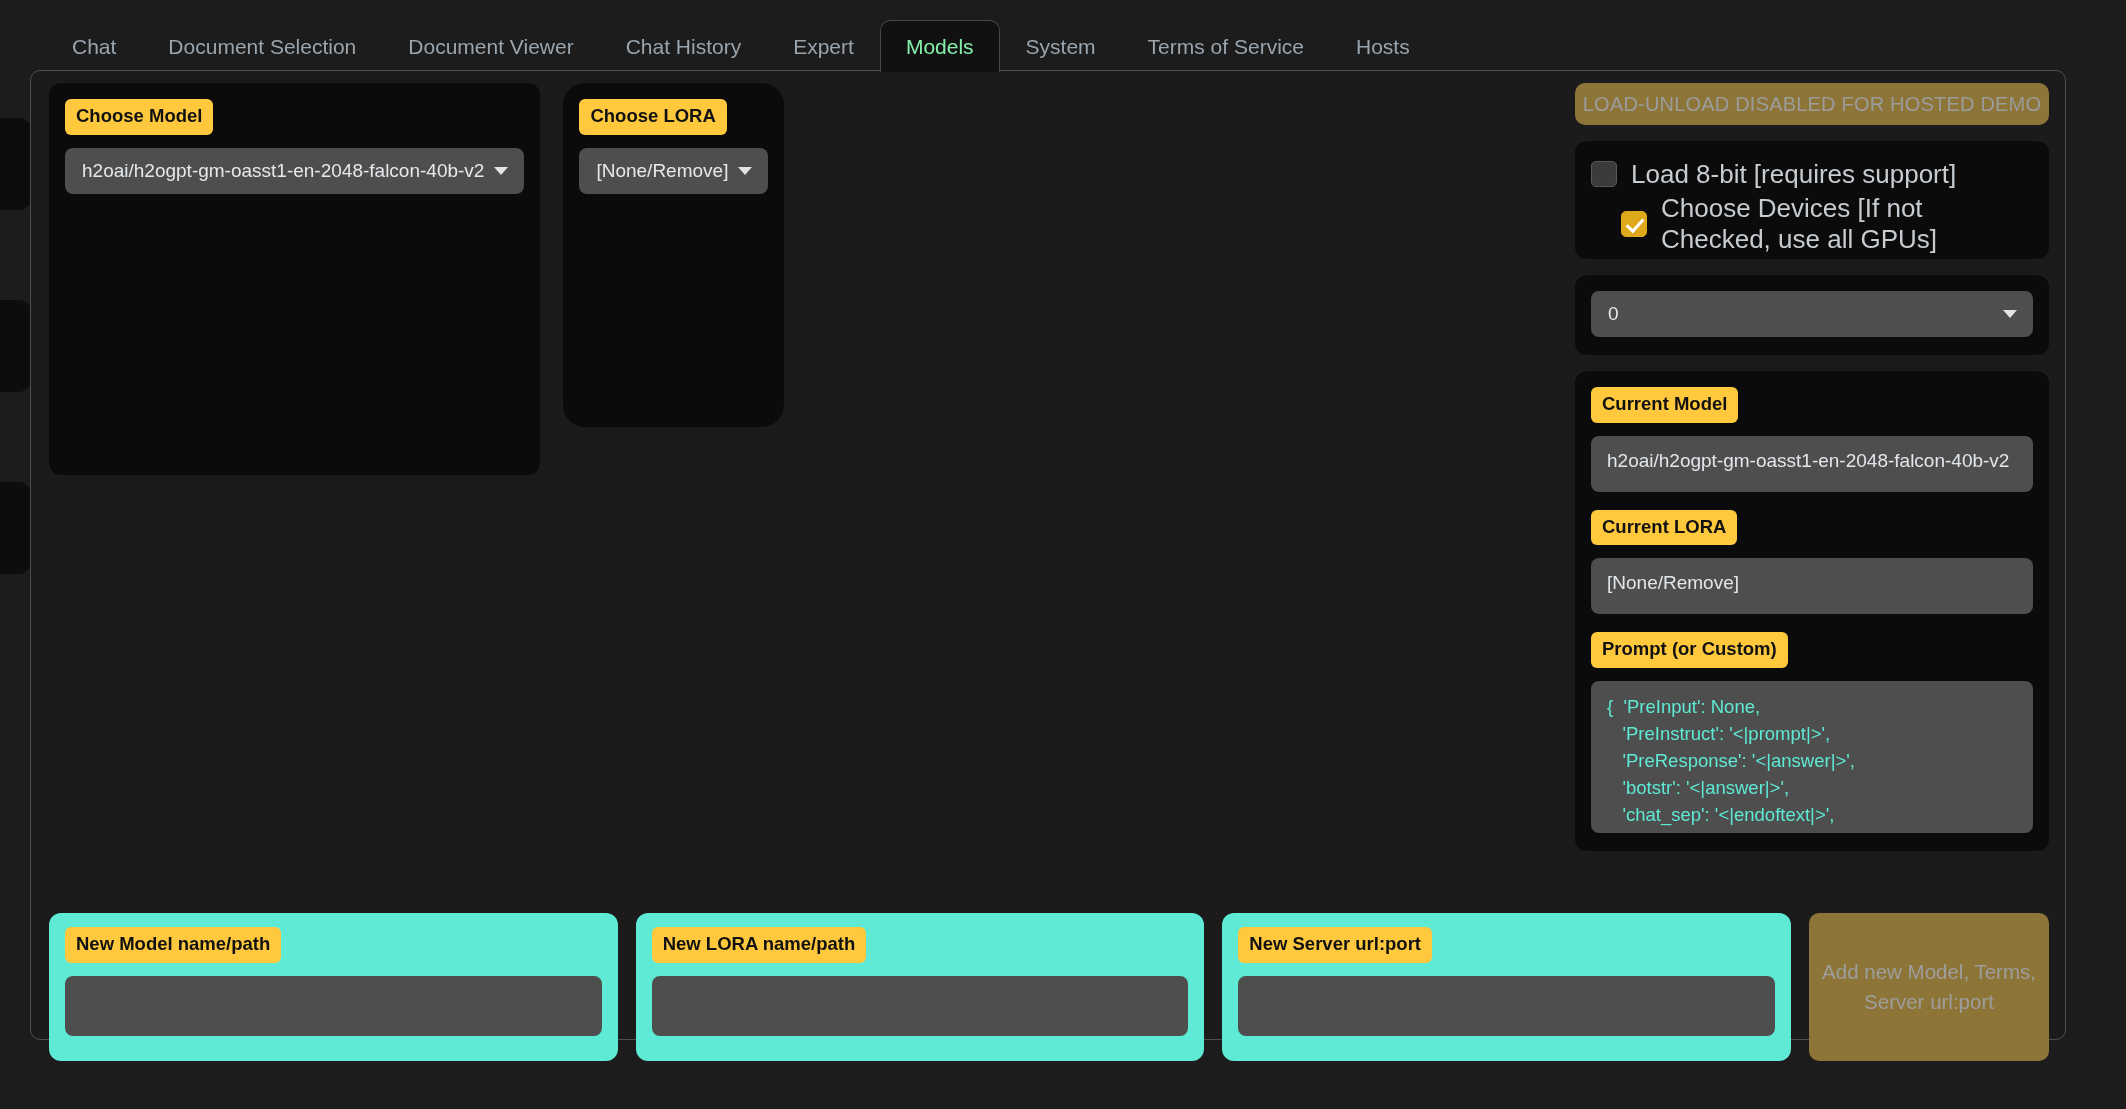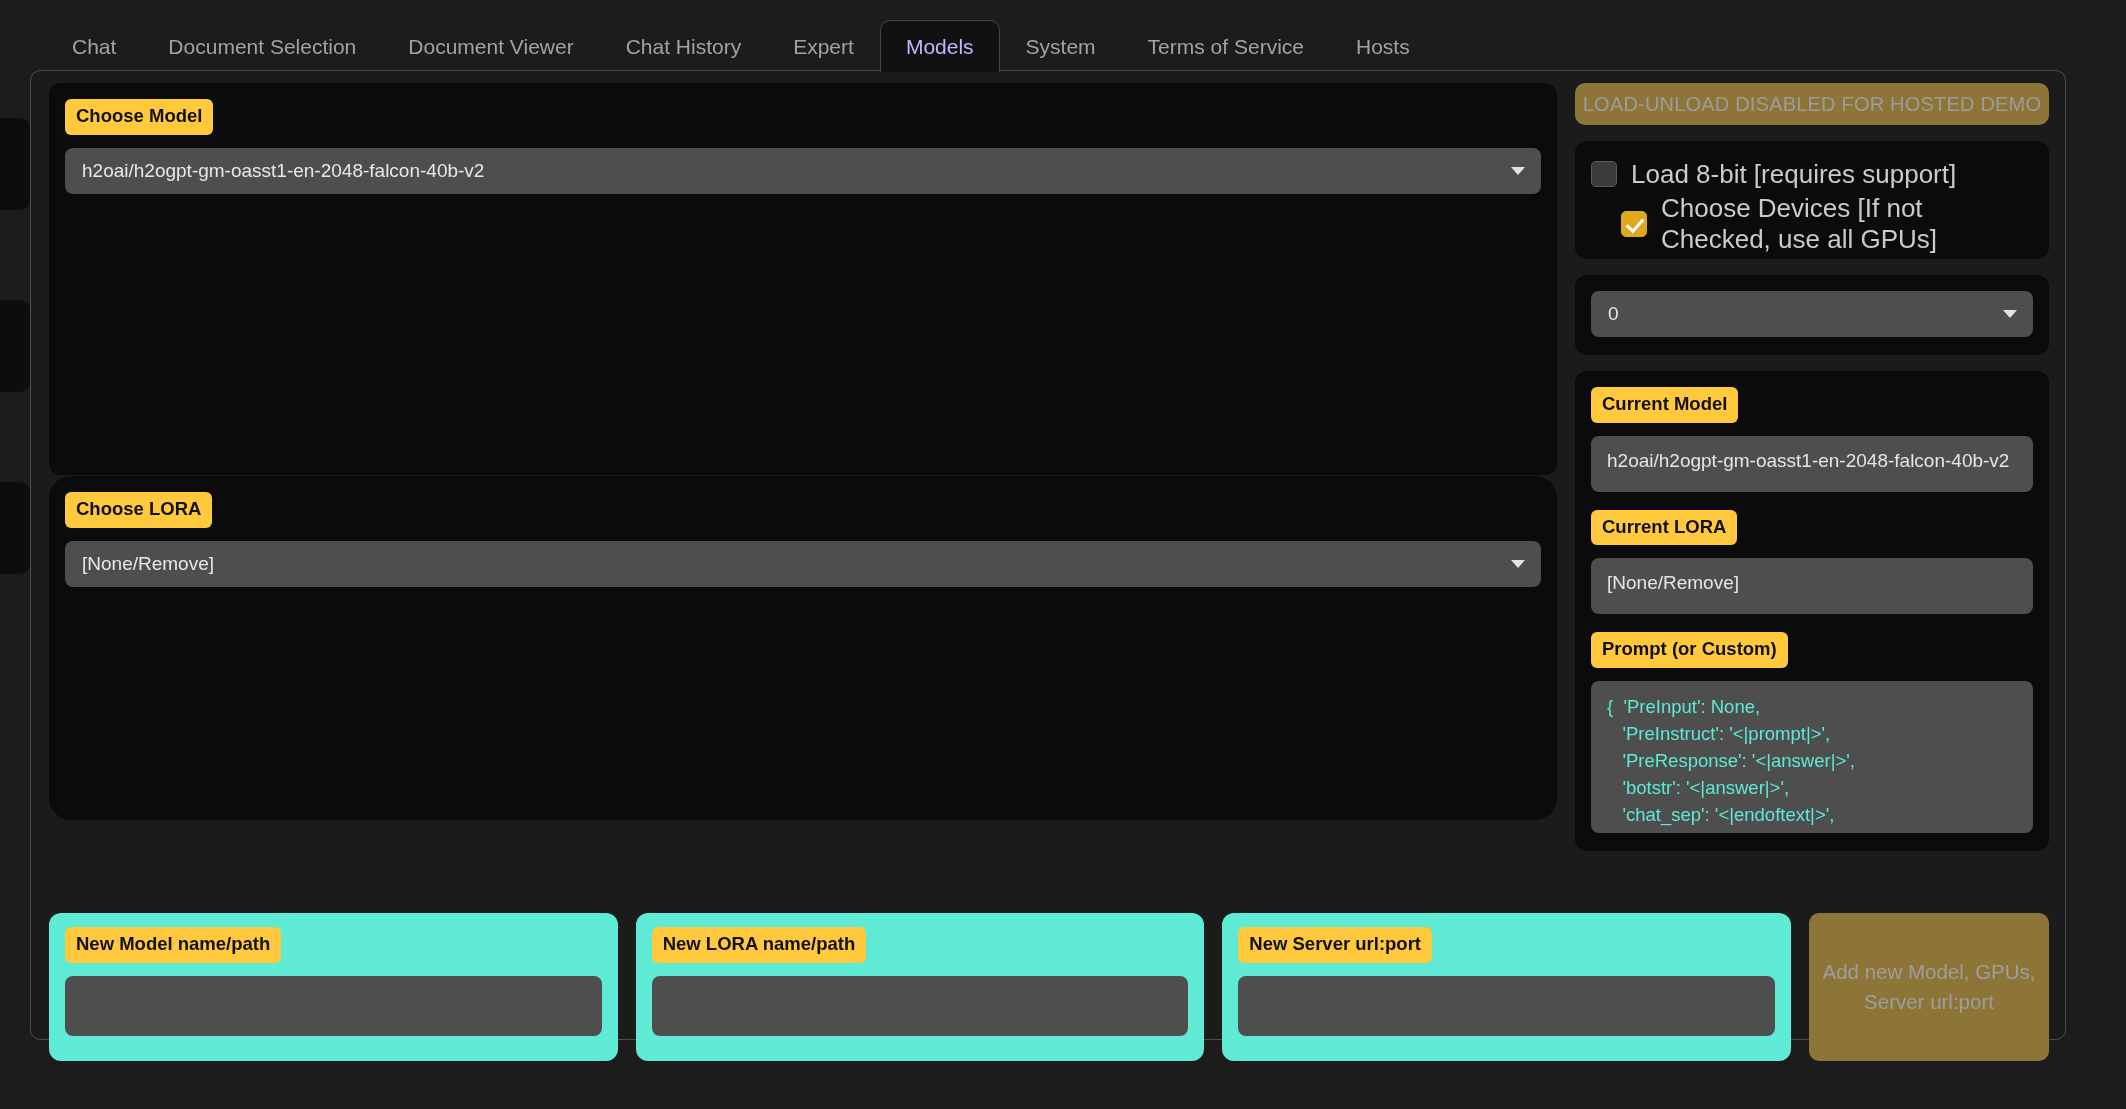--- a/index.html
+++ b/index.html
@@ -42,21 +42,21 @@
     font-size: 21px;
     color: #9aa4ad;
     white-space: nowrap;
     border: 1px solid transparent;
     border-bottom: none;
     border-radius: 10px 10px 0 0;
     cursor: pointer;
   }
   .tab.active {
     background: #111111;
-    color: #c4b5fd;
+    color: #86efac;
     border-color: #454545;
   }
 
   
   .main-panel {
     position: absolute;
     left: 30px;
     top: 70px;
     width: 2036px;
     height: 970px;
@@ -68,21 +68,21 @@
   
   .row-top {
     position: absolute;
     left: 18px;
     top: 12px;
     width: 2000px;
     height: 820px;
     display: flex;
     gap: 18px;
   }
-  .col-left  { width: 1508px; display: flex; flex-direction: column; gap: 1px; }
+  .col-left  { width: 1508px; display: flex; flex-direction: row; gap: 23px; }
   .col-right { width: 474px;  display: flex; flex-direction: column; gap: 16px; }
 
   .card {
     background: #0b0b0b;
     border-radius: 12px;
     padding: 16px 16px 18px 16px;
   }
 
   
   .pill {
@@ -330,17 +330,17 @@
     <div class="bottom-card">
       <div class="pill">New LORA name/path</div>
       <input class="blank-field" type="text" value="" style="">
     </div>
 
     <div class="bottom-card">
       <div class="pill">New Server url:port</div>
       <input class="blank-field" type="text" value="" style="">
     </div>
 
-    <button class="add-btn">Add new Model, GPUs, Server url:port</button>
+    <button class="add-btn">Add new Model, Terms, Server url:port</button>
 
   </div>
 
 </div>
 
 </body></html>

